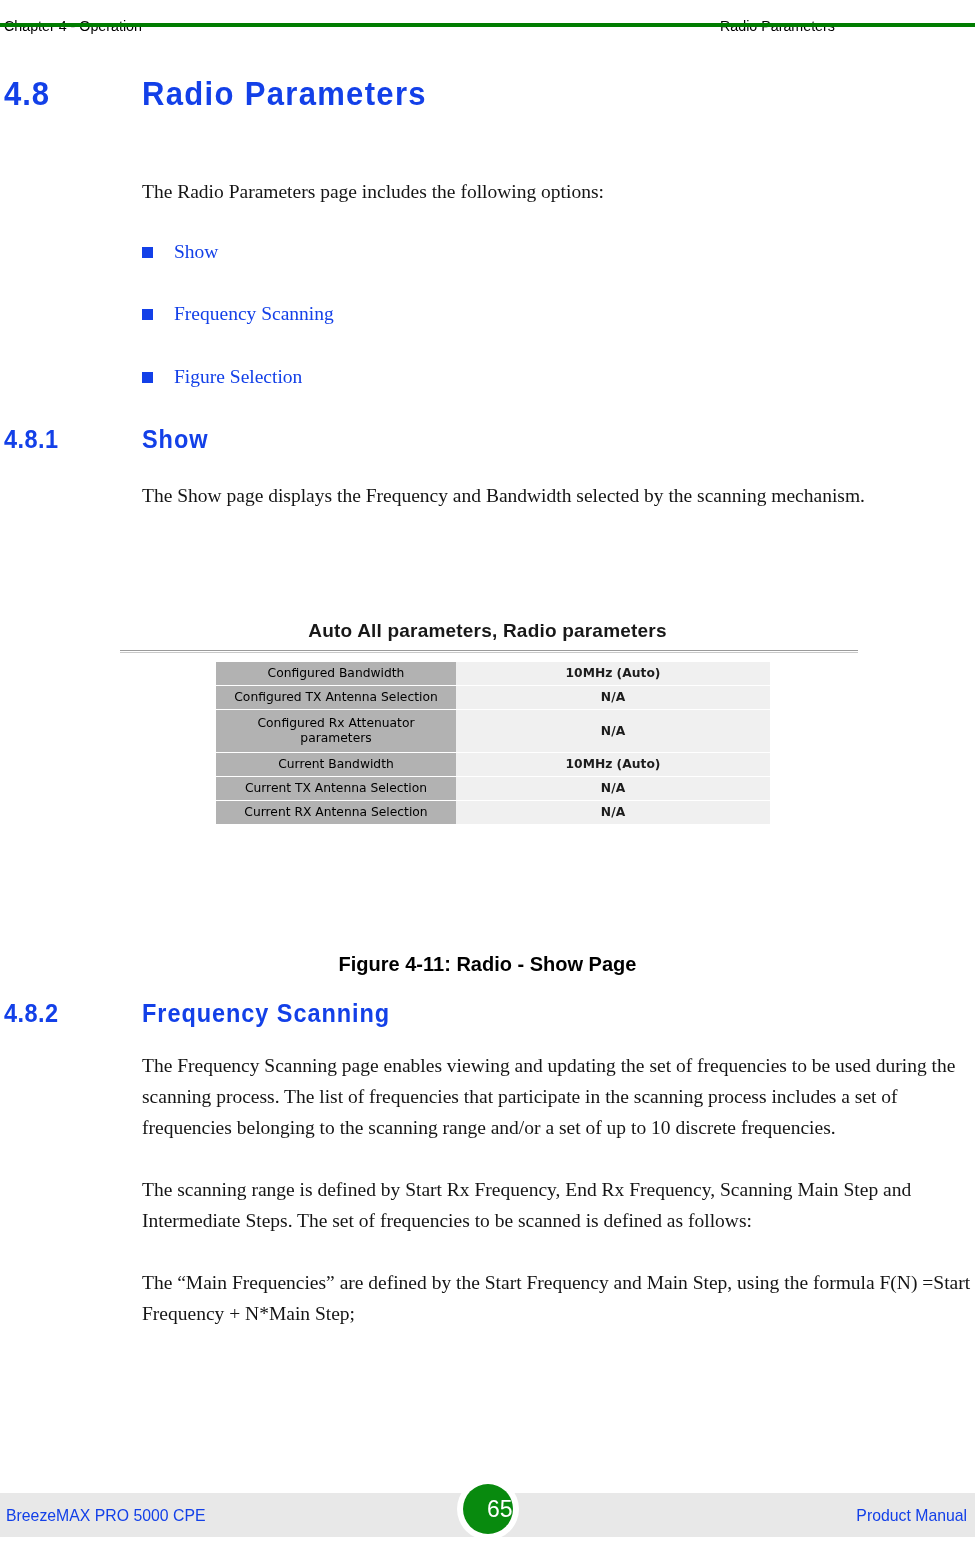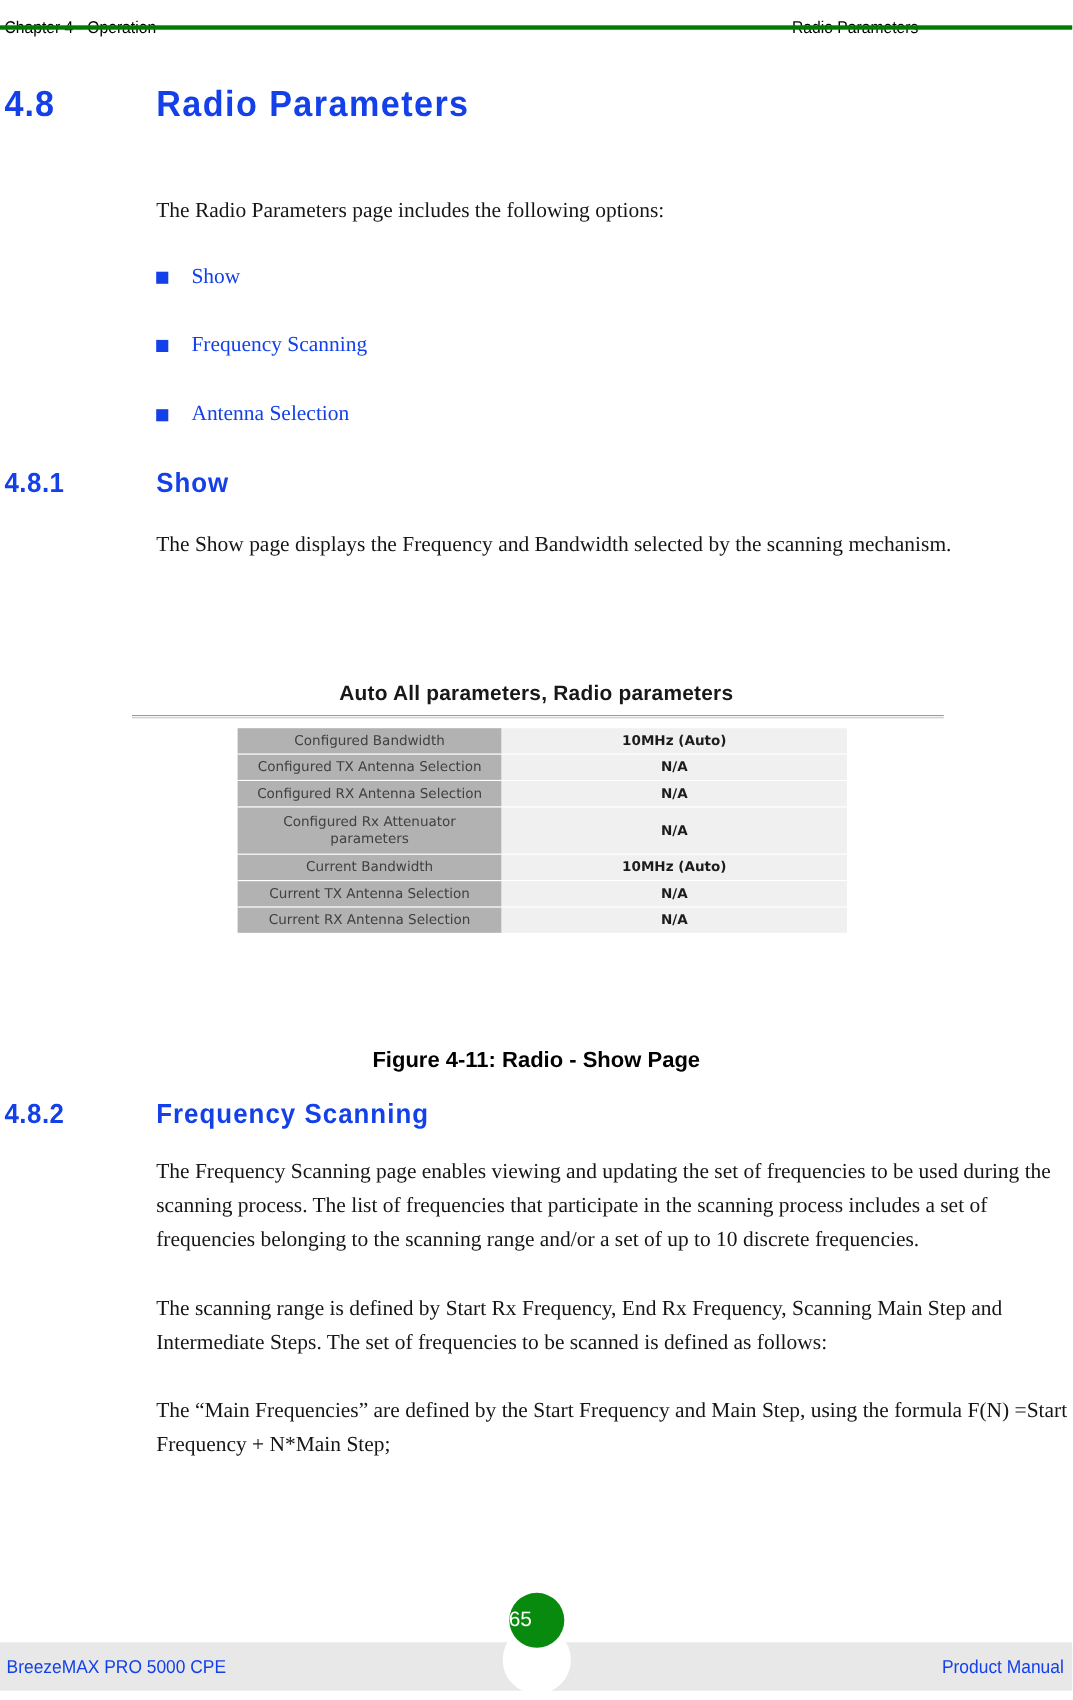--- a/index.html
+++ b/index.html
@@ -153,21 +153,21 @@
   .param-table td {
     padding: 0;
     font-size: 12.3px;
     line-height: 15px;
     vertical-align: middle;
     text-align: center;
   }
   .param-table td.k {
     width: 232px;
     background: #b2b2b2;
-    color: #404040;
+    color: #000000;
     border-bottom: 1px solid #ffffff;
     padding: 4px 4px;
   }
   .param-table td.v {
     width: 306px;
     background: #f0f0f0;
     color: #1c1c1c;
     border-bottom: 1px solid #ffffff;
     padding: 4px 4px;
     font-weight: bold;
@@ -214,31 +214,31 @@
     top: 1478px;
     width: 62px;
     height: 62px;
     margin-left: -31px;
     background: #ffffff;
     border-radius: 50%;
   }
   .page-badge {
     position: absolute;
     left: 50%;
-    top: 1448px;
+    top: 1484px;
     width: 50px;
     height: 50px;
     margin-left: -25px;
     background: #088a0e;
     border-radius: 50%;
     color: #ffffff;
     font-family: "Liberation Sans", "DejaVu Sans", sans-serif;
-    font-size: 19px;
+    font-size: 23px;
     line-height: 50px;
-    text-align: left;
+    text-align: right;
   }
 </style>
 </head>
 <body>
 
 <div class="page-header">
   <div class="hdr-text hdr-left">Chapter 4 - Operation</div>
   <div class="hdr-text hdr-right">Radio Parameters</div>
 </div>
 <div class="header-rule"></div>
@@ -253,44 +253,40 @@
   <div class="bullet-row" style="top:238px;">
     <span class="bullet-sq"></span>
     <span class="bullet-label">Show</span>
   </div>
   <div class="bullet-row" style="top:300px;">
     <span class="bullet-sq"></span>
     <span class="bullet-label">Frequency Scanning</span>
   </div>
   <div class="bullet-row" style="top:363px;">
     <span class="bullet-sq"></span>
-    <span class="bullet-label">Antenna Selection</span>
+    <span class="bullet-label">Figure Selection</span>
   </div>
 
   <div class="sect-num h2-num" style="top:423px;">4.8.1</div>
   <div class="sect-title h2-title" style="top:423px;">Show</div>
 
   <div class="para" style="top:480px;">The Show page displays the Frequency and Bandwidth selected by the scanning mechanism.</div>
 
   <div class="figure-block">
     <div class="fig-title">Auto All parameters, Radio parameters</div>
     <div class="fig-rule"></div>
 
     <table class="param-table">
       <tbody>
         <tr>
           <td class="k">Configured Bandwidth</td>
           <td class="v">10MHz (Auto)</td>
         </tr>
         <tr>
           <td class="k">Configured TX Antenna Selection</td>
-          <td class="v">N/A</td>
-        </tr>
-        <tr>
-          <td class="k">Configured RX Antenna Selection</td>
           <td class="v">N/A</td>
         </tr>
         <tr>
           <td class="k" style="padding:6px 40px;">Configured Rx Attenuator parameters</td>
           <td class="v">N/A</td>
         </tr>
         <tr>
           <td class="k">Current Bandwidth</td>
           <td class="v">10MHz (Auto)</td>
         </tr>

